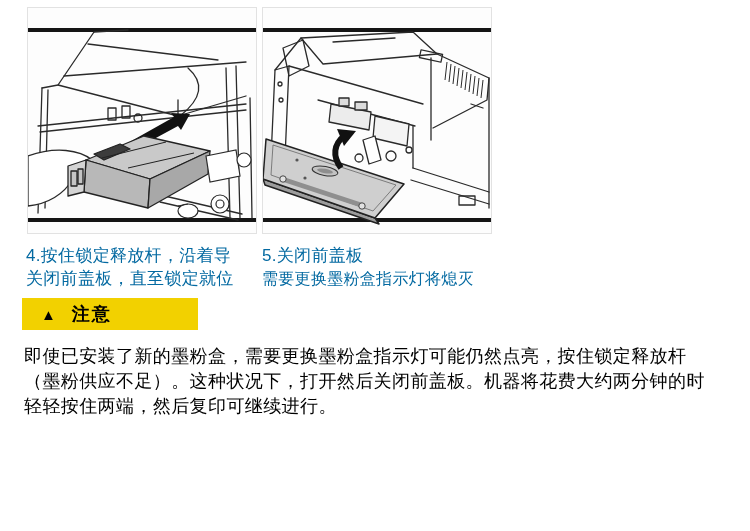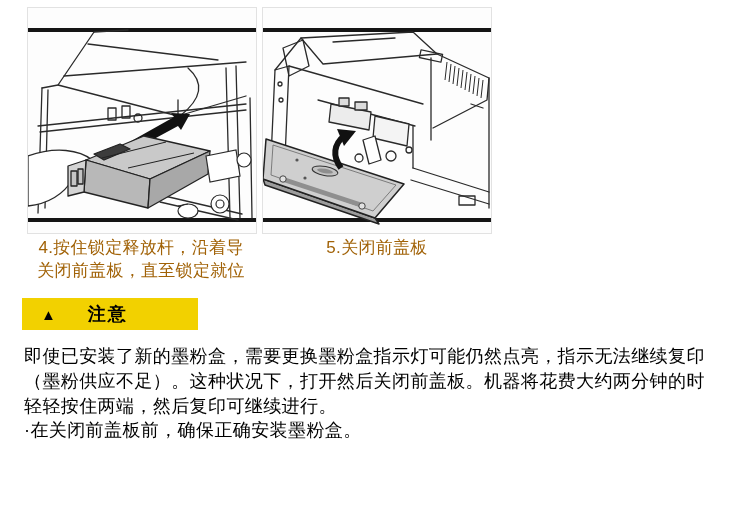--- a/index.html
+++ b/index.html
@@ -10,32 +10,32 @@
     overflow:hidden; color:#000;
   }
   .figure-frame {
     position:absolute; top:7px; width:230px; height:227px;
     background:#fdfdfd; border:1px solid #e2e2e2;
   }
   .figure-frame.left  { left:27px; }
   .figure-frame.right { left:262px; }
   .figure-frame svg { display:block; width:100%; height:100%; }
   .caption {
-    position:absolute; top:236px; width:230px; text-align:center;
-    font-size:17px; line-height:23px; color:#a16207; letter-spacing:0.3px;
+    position:absolute; top:244px; width:230px; 
+    font-size:17px; line-height:23px; color:#0369a1; letter-spacing:0.3px;
   }
   .caption.left  { left:26px; }
   .caption.right { left:262px; }
   .caption .sub { font-size:16px; }
   .caution-bar {
     position:absolute; left:22px; top:298px; width:176px; height:32px;
     display:flex; align-items:center;
   }
   .caution-bar .tri { font-size:15px; margin-left:19px; line-height:1; }
-  .caution-bar .lbl { font-size:18px; font-weight:bold; margin-left:32px; letter-spacing:2px; }
+  .caution-bar .lbl { font-size:18px; font-weight:bold; margin-left:16px; letter-spacing:2px; }
   .body-text { position:absolute; left:24px; top:344px; width:706px; }
   .body-text .pline { font-size:18px; line-height:25px; letter-spacing:0.4px; }
   .body-text .bline { font-size:18px; line-height:22px; letter-spacing:0.4px; }
 </style>
 </head>
 <body>
 
 <div class="page">
 
   <div class="figure-frame left">
@@ -170,27 +170,27 @@
       </g>
     </svg>
   </div>
 
   <div class="caption left">
     <div>4.按住锁定释放杆，沿着导</div>
     <div>关闭前盖板，直至锁定就位</div>
   </div>
   <div class="caption right">
     <div>5.关闭前盖板</div>
+    <div class="sub">需要更换墨粉盒指示灯将熄灭</div>
   </div>
 
   <div class="caution-bar" style="background:#F2D100;">
     <span class="tri">▲</span>
     <span class="lbl">注意</span>
   </div>
 
   <div class="body-text">
-    <div class="pline">即使已安装了新的墨粉盒，需要更换墨粉盒指示灯可能仍然点亮，指示无法继续复印</div>
+    <div class="pline">即使已安装了新的墨粉盒，需要更换墨粉盒指示灯可能仍然点亮，按住锁定释放杆</div>
     <div class="pline">（墨粉供应不足）。这种状况下，打开然后关闭前盖板。机器将花费大约两分钟的时</div>
     <div class="pline">轻轻按住两端，然后复印可继续进行。</div>
-    <div class="bline">·在关闭前盖板前，确保正确安装墨粉盒。</div>
   </div>
 
 </div>
 
 </body></html>

